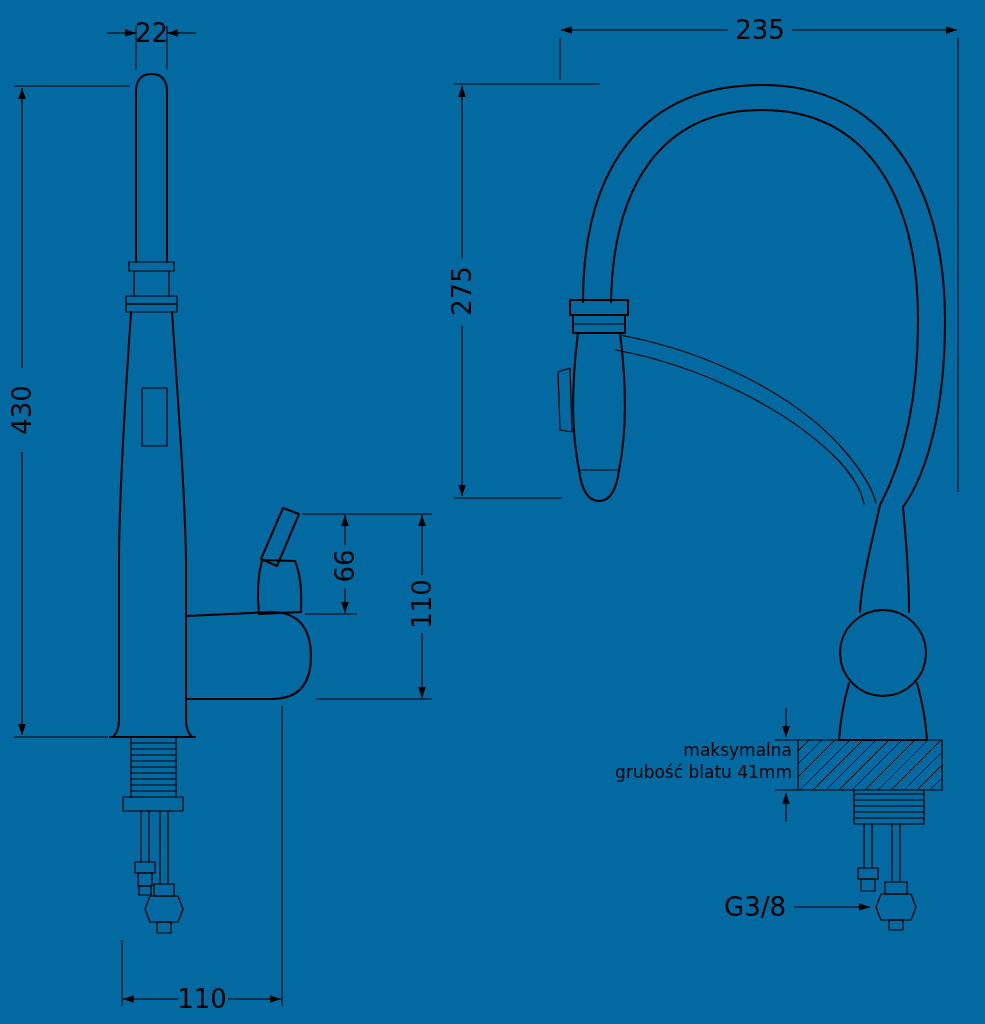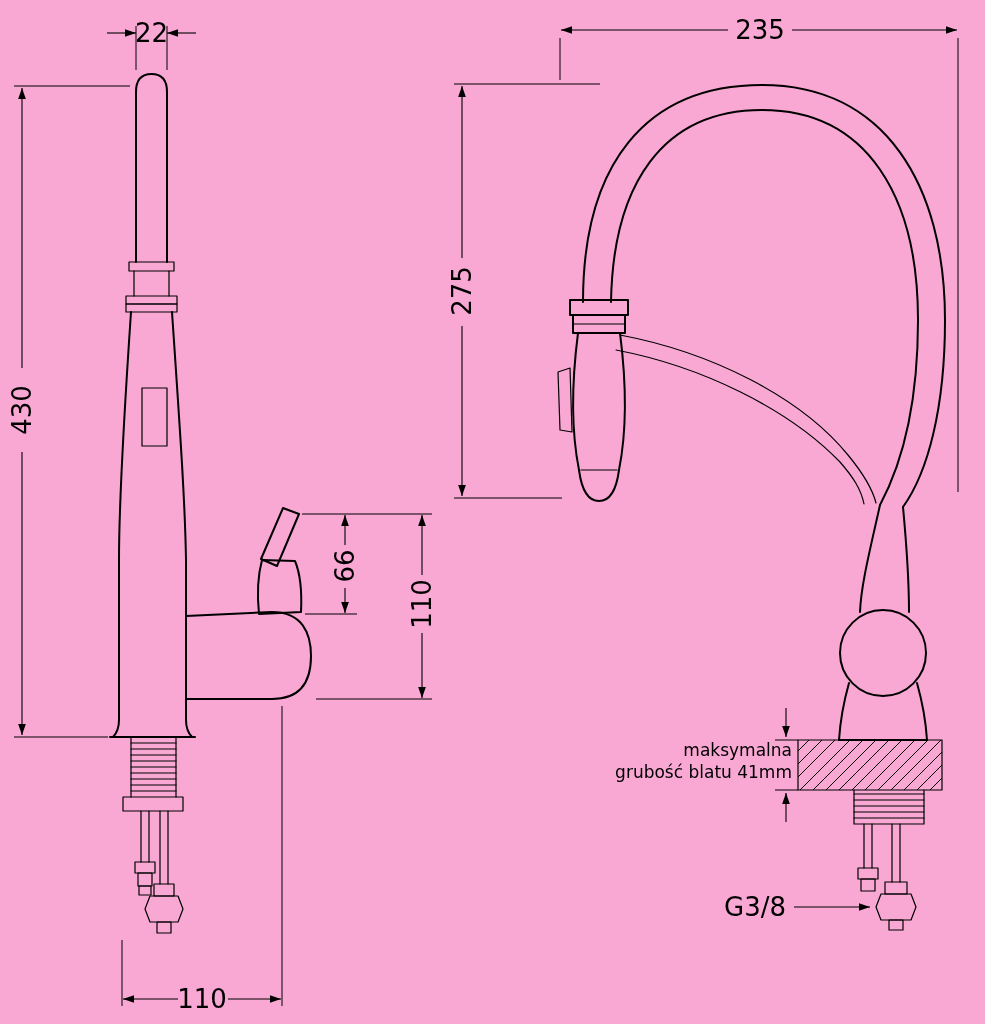--- a/index.html
+++ b/index.html
@@ -1,17 +1,17 @@
 <!DOCTYPE html>
 <html><head>
 <meta charset="utf-8">
 <style>
   html,body{margin:0;padding:0;background:#ffffff;}
   .canvas{
-    width:985px;height:1024px;position:relative;background:#f9a8d4;
+    width:985px;height:1024px;position:relative;background:#0369a1;
     font-family:"DejaVu Sans", sans-serif;
   }
   svg{display:block;}
   .obj{fill:none;stroke:#000;stroke-width:2;stroke-linejoin:round;stroke-linecap:round;}
   .thin{stroke-width:1.2;}
   .dim{fill:none;stroke:#000;stroke-width:1.1;}
   .ext{fill:none;stroke:#000;stroke-width:1;}
   .dimtext{font-family:"DejaVu Sans", sans-serif;font-size:26px;fill:#000;}
   .notetext{font-family:"DejaVu Sans", sans-serif;font-size:17px;fill:#000;}
 </style>

